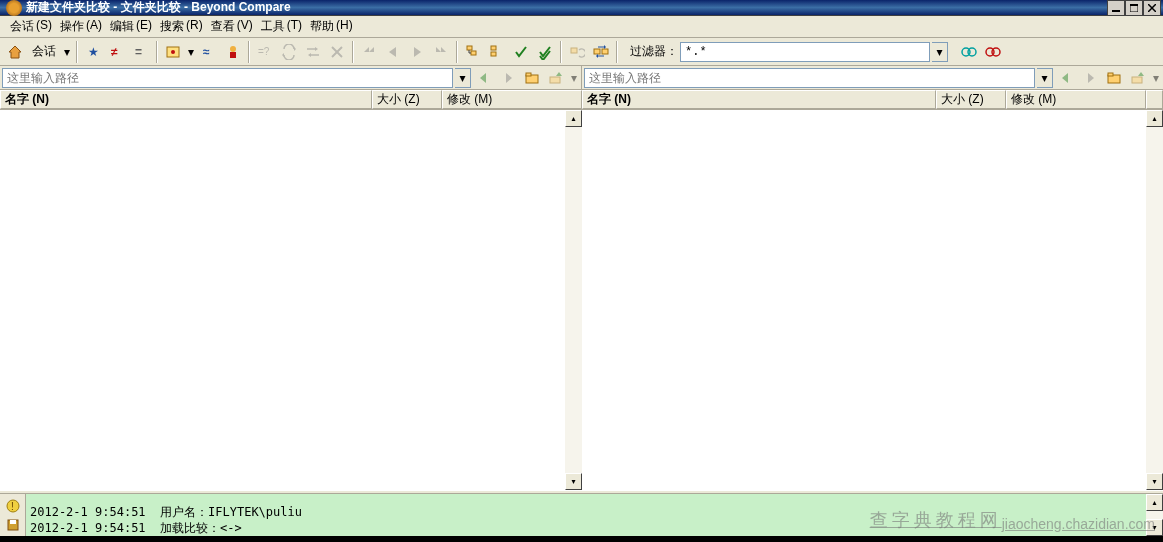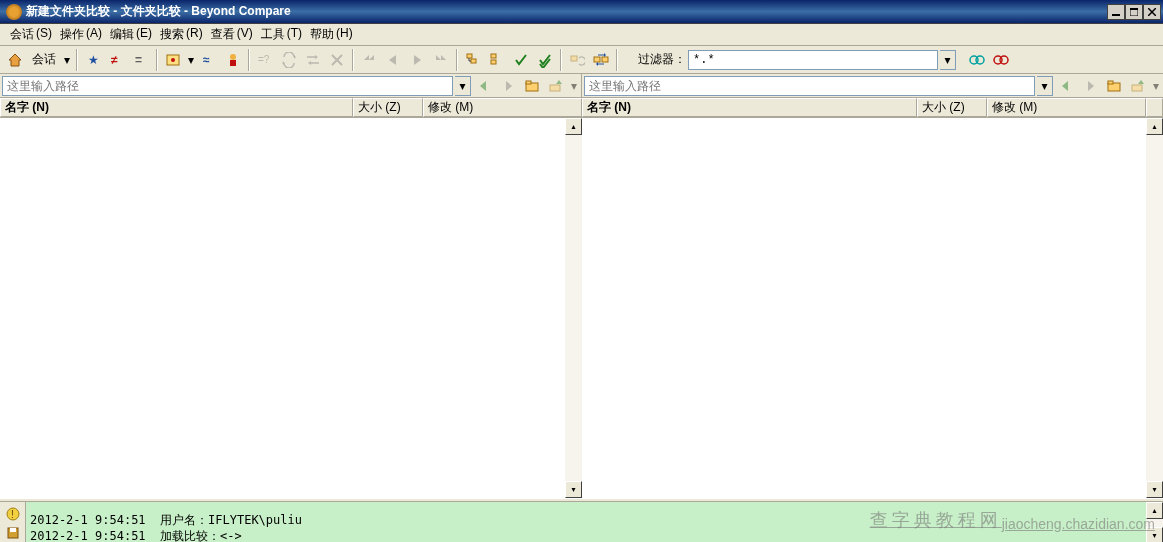--- a/index.html
+++ b/index.html
@@ -1,53 +1,53 @@
 <!DOCTYPE html>
 <html><head>
 <meta charset="utf-8">
 <style>
 * { box-sizing: border-box; margin: 0; padding: 0; }
 body { font-family: "SimSun", "Microsoft YaHei", sans-serif; font-size: 12px; background: #000; overflow: hidden; width: 1163px; height: 542px; position: relative; }
 
-.titlebar { height: 24px; background: linear-gradient(#0a246a, #3b6ea5 50%, #0a246a); color: #fff; display: flex; align-items: center; padding: 0 2px; border-bottom: 1px solid #404040; }
+.titlebar { height: 16px; background: linear-gradient(#0a246a, #3b6ea5 50%, #0a246a); color: #fff; display: flex; align-items: center; padding: 0 2px; border-bottom: 1px solid #404040; }
 .titlebar-icon { width: 16px; height: 16px; background: radial-gradient(circle, #e8a030 40%, #8a5010 100%); border-radius: 50%; margin: 0 4px; flex-shrink: 0; }
 .titlebar-text { font-weight: bold; font-size: 12px; flex: 1; }
 .titlebar-btns { display: flex; gap: 0; }
 .titlebar-btn { width: 18px; height: 16px; background: #d4d0c8; border: 1px solid #404040; display: flex; align-items: center; justify-content: center; font-family: "Marlett", sans-serif; font-size: 10px; color: #000; cursor: pointer; }
 
 .menubar { height: 22px; background: #ece9d8; display: flex; align-items: center; padding: 0 6px; border-bottom: 1px solid #aca899; }
 .menu-item { padding: 2px 4px; cursor: pointer; display: flex; gap: 2px; }
 .menu-accel { }
 
 .toolbar { height: 28px; background: #ece9d8; display: flex; align-items: center; padding: 2px 4px; gap: 2px; border-bottom: 1px solid #aca899; }
 .tb-sep { width: 2px; height: 22px; border-left: 1px solid #aca899; border-right: 1px solid #fff; margin: 0 2px; }
 .tb-btn { width: 22px; height: 22px; display: flex; align-items: center; justify-content: center; cursor: pointer; border: 1px solid transparent; }
 .tb-btn svg { width: 16px; height: 16px; }
 .tb-text { padding: 0 4px; }
 .tb-dd { width: 10px; display: flex; align-items: center; justify-content: center; cursor: pointer; }
-.filter-label { margin-left: 16px; }
+.filter-label { margin-left: 8px; }
 .filter-input { width: 250px; height: 20px; border: 1px solid #7f9db9; background: #fff; padding: 0 4px; font-family: "Courier New", monospace; font-size: 12px; }
 .filter-dd { width: 16px; height: 20px; background: #ece9d8; border: 1px solid #7f9db9; border-left: none; display: flex; align-items: center; justify-content: center; cursor: pointer; }
 
 .pathrow { height: 24px; background: #ece9d8; display: flex; border-bottom: 1px solid #aca899; }
 .path-half { display: flex; align-items: center; gap: 2px; padding: 0 2px; }
 .path-half.left { width: 582px; border-right: 1px solid #aca899; }
 .path-half.right { flex: 1; }
 .path-input { flex: 1; height: 20px; border: 1px solid #7f9db9; background: #fff; padding: 0 4px; font-size: 12px; color: #15803d; }
 .path-dd { width: 16px; height: 20px; background: #ece9d8; border: 1px solid #7f9db9; border-left: none; display: flex; align-items: center; justify-content: center; cursor: pointer; }
 .pb { width: 22px; height: 22px; display: flex; align-items: center; justify-content: center; cursor: pointer; border: 1px solid transparent; }
 
 .headerrow { height: 20px; background: #ece9d8; display: flex; border-bottom: 1px solid #aca899; }
 .hdr-half { display: flex; }
 .hdr-half.left { width: 582px; }
 .hdr-half.right { flex: 1; }
 .hdr-col { border: 1px solid; border-color: #fff #aca899 #aca899 #fff; background: #ece9d8; padding: 2px 4px; display: flex; align-items: center; cursor: pointer; font-size: 12px; }
 .hdr-name { flex: 1; font-weight: bold; }
 .hdr-size { width: 70px; }
-.hdr-mod { width: 159px; }
+.hdr-mod { width: 140px; }
 .hdr-scroll { width: 17px; background: #ece9d8; border: 1px solid; border-color: #fff #aca899 #aca899 #fff; }
 
 .content { height: 380px; background: #fff; display: flex; position: relative; }
 .content-half { background: #fff; position: relative; }
 .content-half.left { width: 565px; }
 .content-half.right { flex: 1; }
 .vsb { width: 17px; background: #ece9d8; display: flex; flex-direction: column; }
 .sb-btn { width: 17px; height: 17px; background: #ece9d8; border: 1px solid; border-color: #fff #404040 #404040 #fff; display: flex; align-items: center; justify-content: center; font-size: 8px; cursor: pointer; }
 .sb-track { flex: 1; background: repeating-conic-gradient(#ece9d8 0% 25%, #fff 0% 50%) 50% / 2px 2px; }
 

